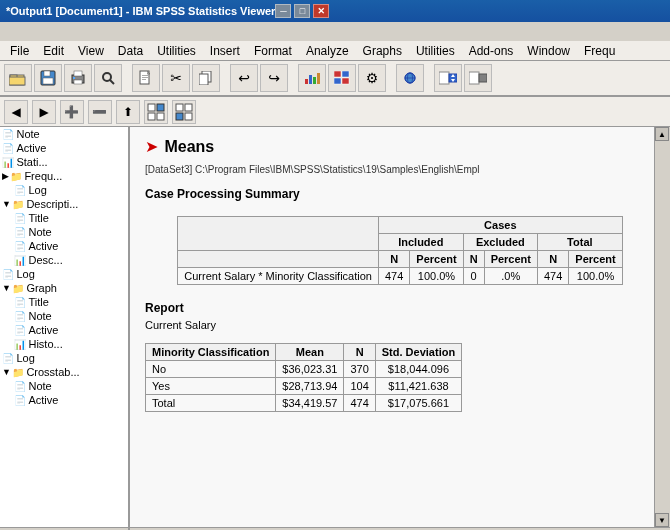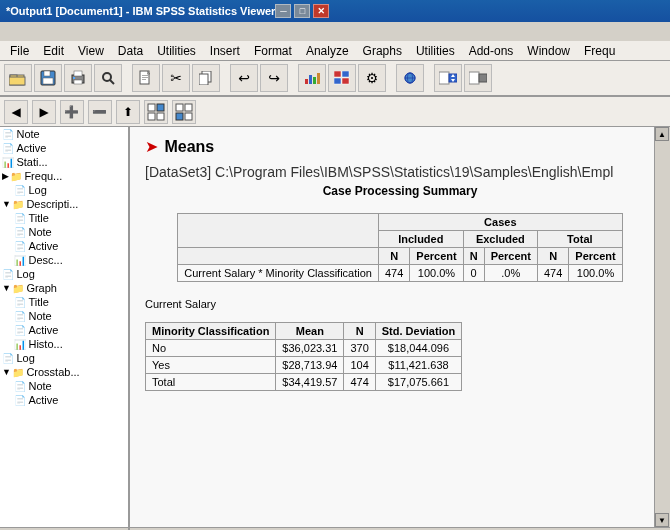--- a/index.html
+++ b/index.html
@@ -165,31 +165,30 @@
     .red-arrow {
       color: #cc0000;
       font-size: 16px;
       margin-right: 6px;
     }
     .section-heading {
       font-size: 16px;
       font-weight: bold;
     }
     .dataset-path {
-      font-size: 14px;
-      margin-bottom: 4px;
+      font-size: 10px;
+      margin-bottom: 12px;
       color: #333;
     }
 
     
     .table-container {
       margin-bottom: 16px;
     }
     .table-title {
-      text-align: center;
       font-weight: bold;
       font-size: 12px;
       margin-bottom: 4px;
     }
     .spss-table {
       border-collapse: collapse;
       font-size: 11px;
       margin: 15px auto;
     }
     .spss-table th, .spss-table td {
@@ -523,20 +522,21 @@
               <td>0</td>
               <td>.0%</td>
               <td>474</td>
               <td>100.0%</td>
             </tr>
           </tbody>
         </table>
       </div>
 
       <div class="table-container">
+        <div class="table-title">Report</div>
         <div class="report-label">Current Salary</div>
         <table class="spss-table" style="margin:0;">
           <thead>
             <tr>
               <th>Minority Classification</th>
               <th>Mean</th>
               <th>N</th>
               <th>Std. Deviation</th>
             </tr>
           </thead>

